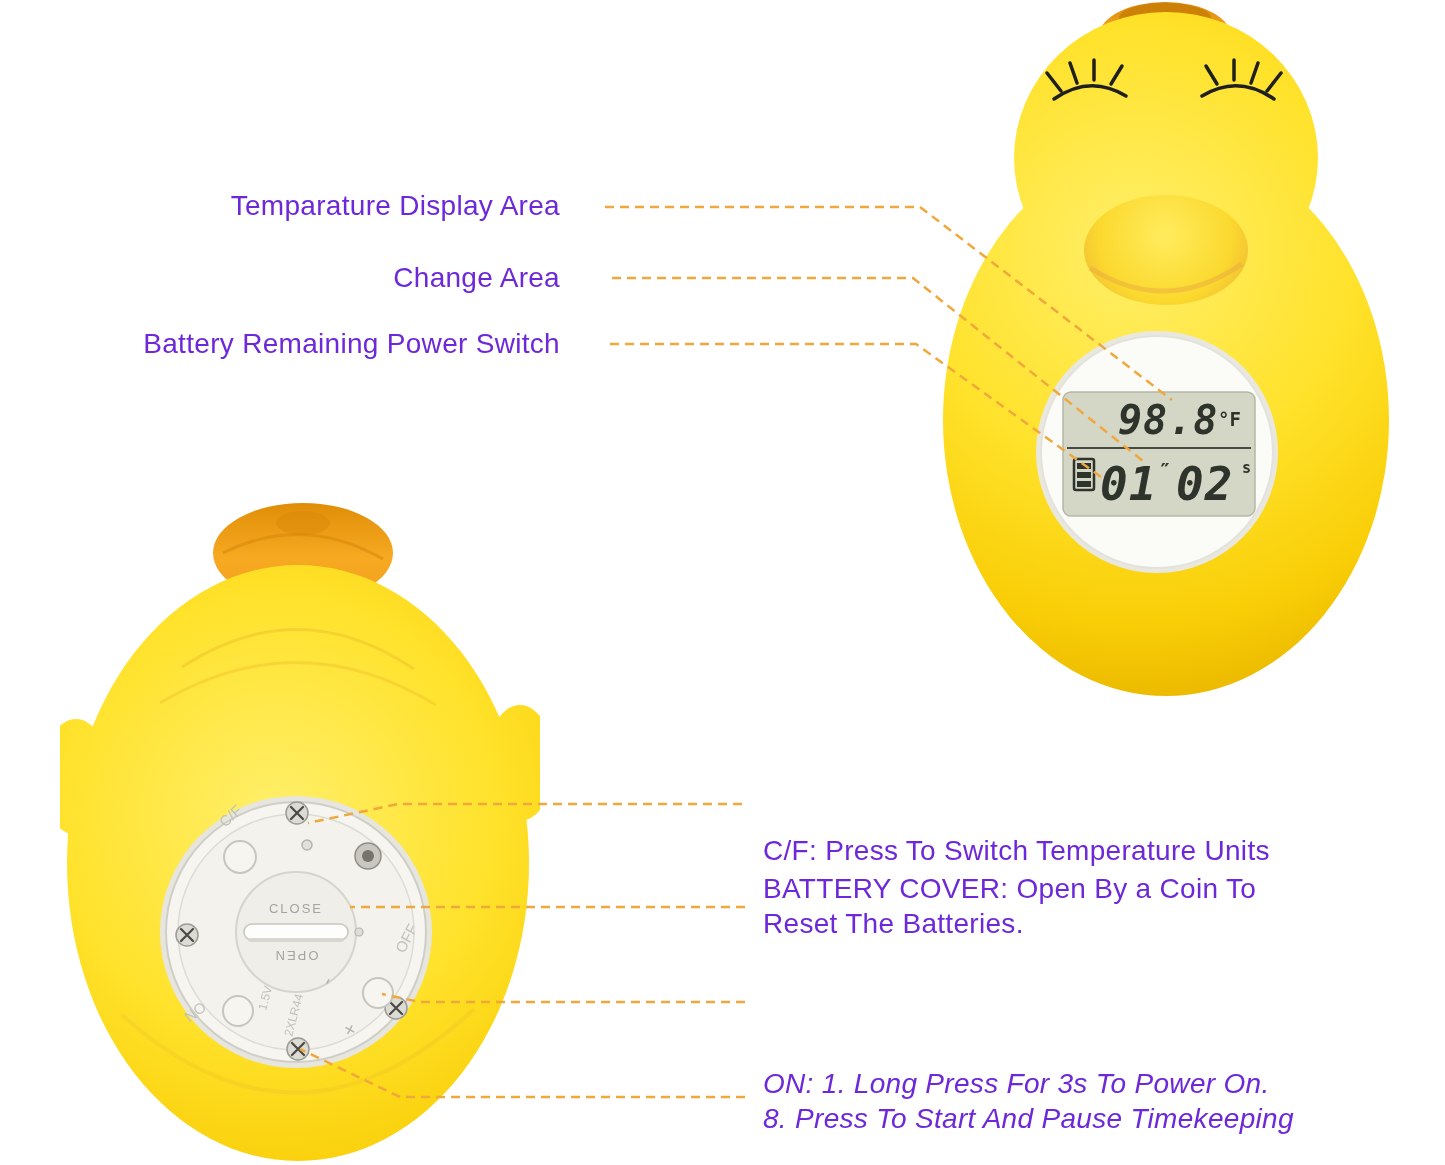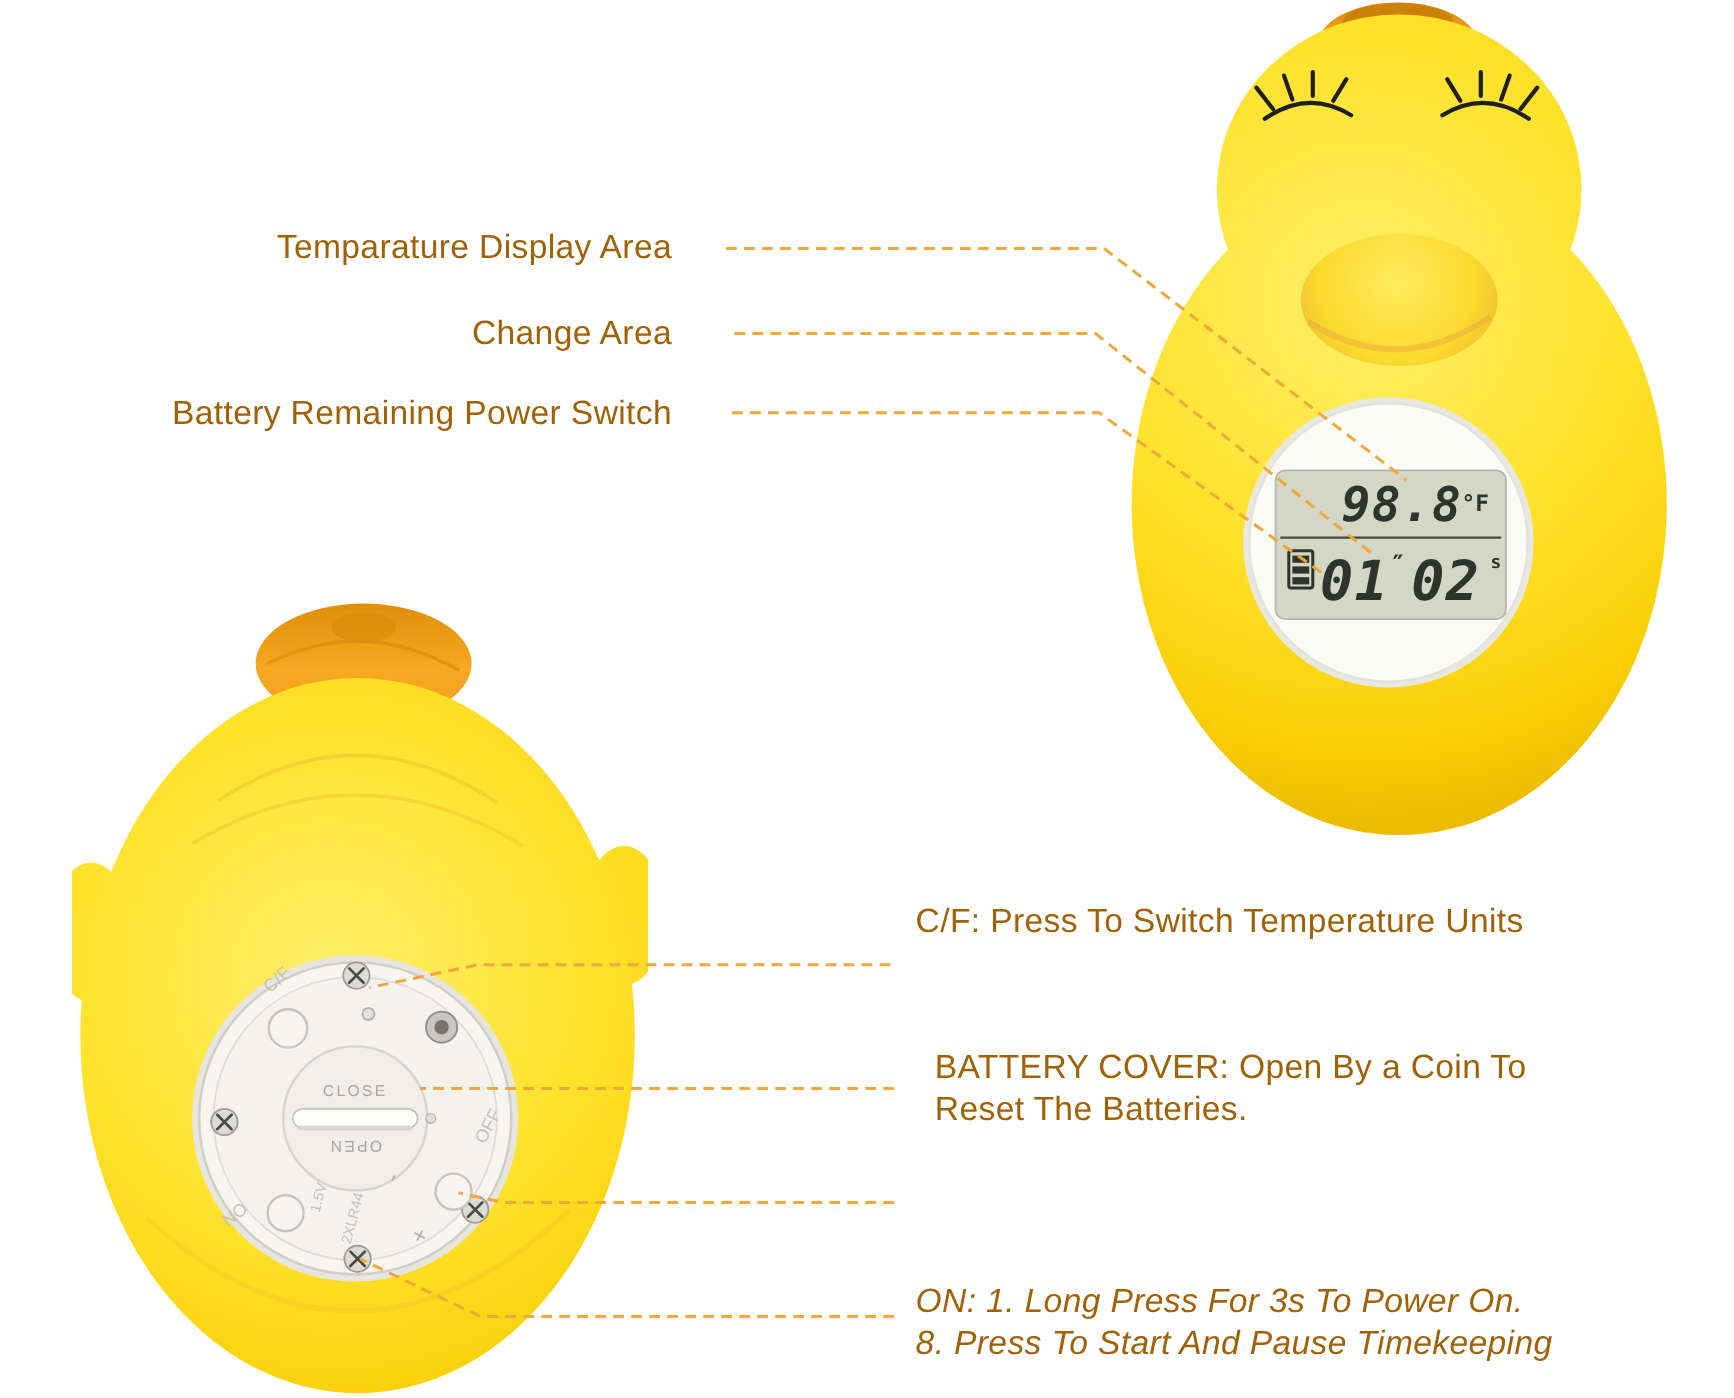--- a/index.html
+++ b/index.html
@@ -6,21 +6,21 @@
   html,body { background:#ffffff; }
   body {
     position:relative;
     width:1445px; height:1165px;
     overflow:hidden;
     font-family:"Liberation Sans", sans-serif;
   }
   .abs { position:absolute; }
   .label {
     position:absolute;
-    color:#a16207;
+    color:#6d28d9;
     font-size:28px;
     letter-spacing:0.3px;
     white-space:nowrap;
   }
   .label.right { text-align:right; }
   .label.multi { line-height:35px; }
   svg text { user-select:none; }
   .lcd-font { font-family:"DejaVu Sans Mono", monospace; font-weight:bold; }
   .plate-font { font-family:"Liberation Sans", sans-serif; }
 </style>
@@ -193,23 +193,23 @@
       <path d="M745,907 H350"></path>
       <path d="M745,1002 H420 L382,994"></path>
       <path d="M745,1097 H400 L300,1049"></path>
     </g>
   </svg>
 
   <div class="label right" style="top:190px; right:885px;">Temparature Display Area</div>
   <div class="label right" style="top:262px; right:885px;">Change Area</div>
   <div class="label right" style="top:328px; right:885px;">Battery Remaining Power Switch</div>
 
-  <div class="label" style="top:752px; left:763px;">C/F: Press To Switch Temperature Units</div>
-
-  <div class="label multi" style="top:871px; left:763px;margin-left:16px;">
+  <div class="label" style="top:835px; left:763px;">C/F: Press To Switch Temperature Units</div>
+
+  <div class="label multi" style="top:871px; left:763px;">
     <div>BATTERY COVER: Open By a Coin To</div>
     <div>Reset The Batteries.</div>
   </div>
 
 
   <div class="label multi" style="top:1066px; left:763px;font-style:italic;">
     <div>ON: 1. Long Press For 3s To Power On.</div>
     <div>8. Press To Start And Pause Timekeeping</div>
   </div>
 

